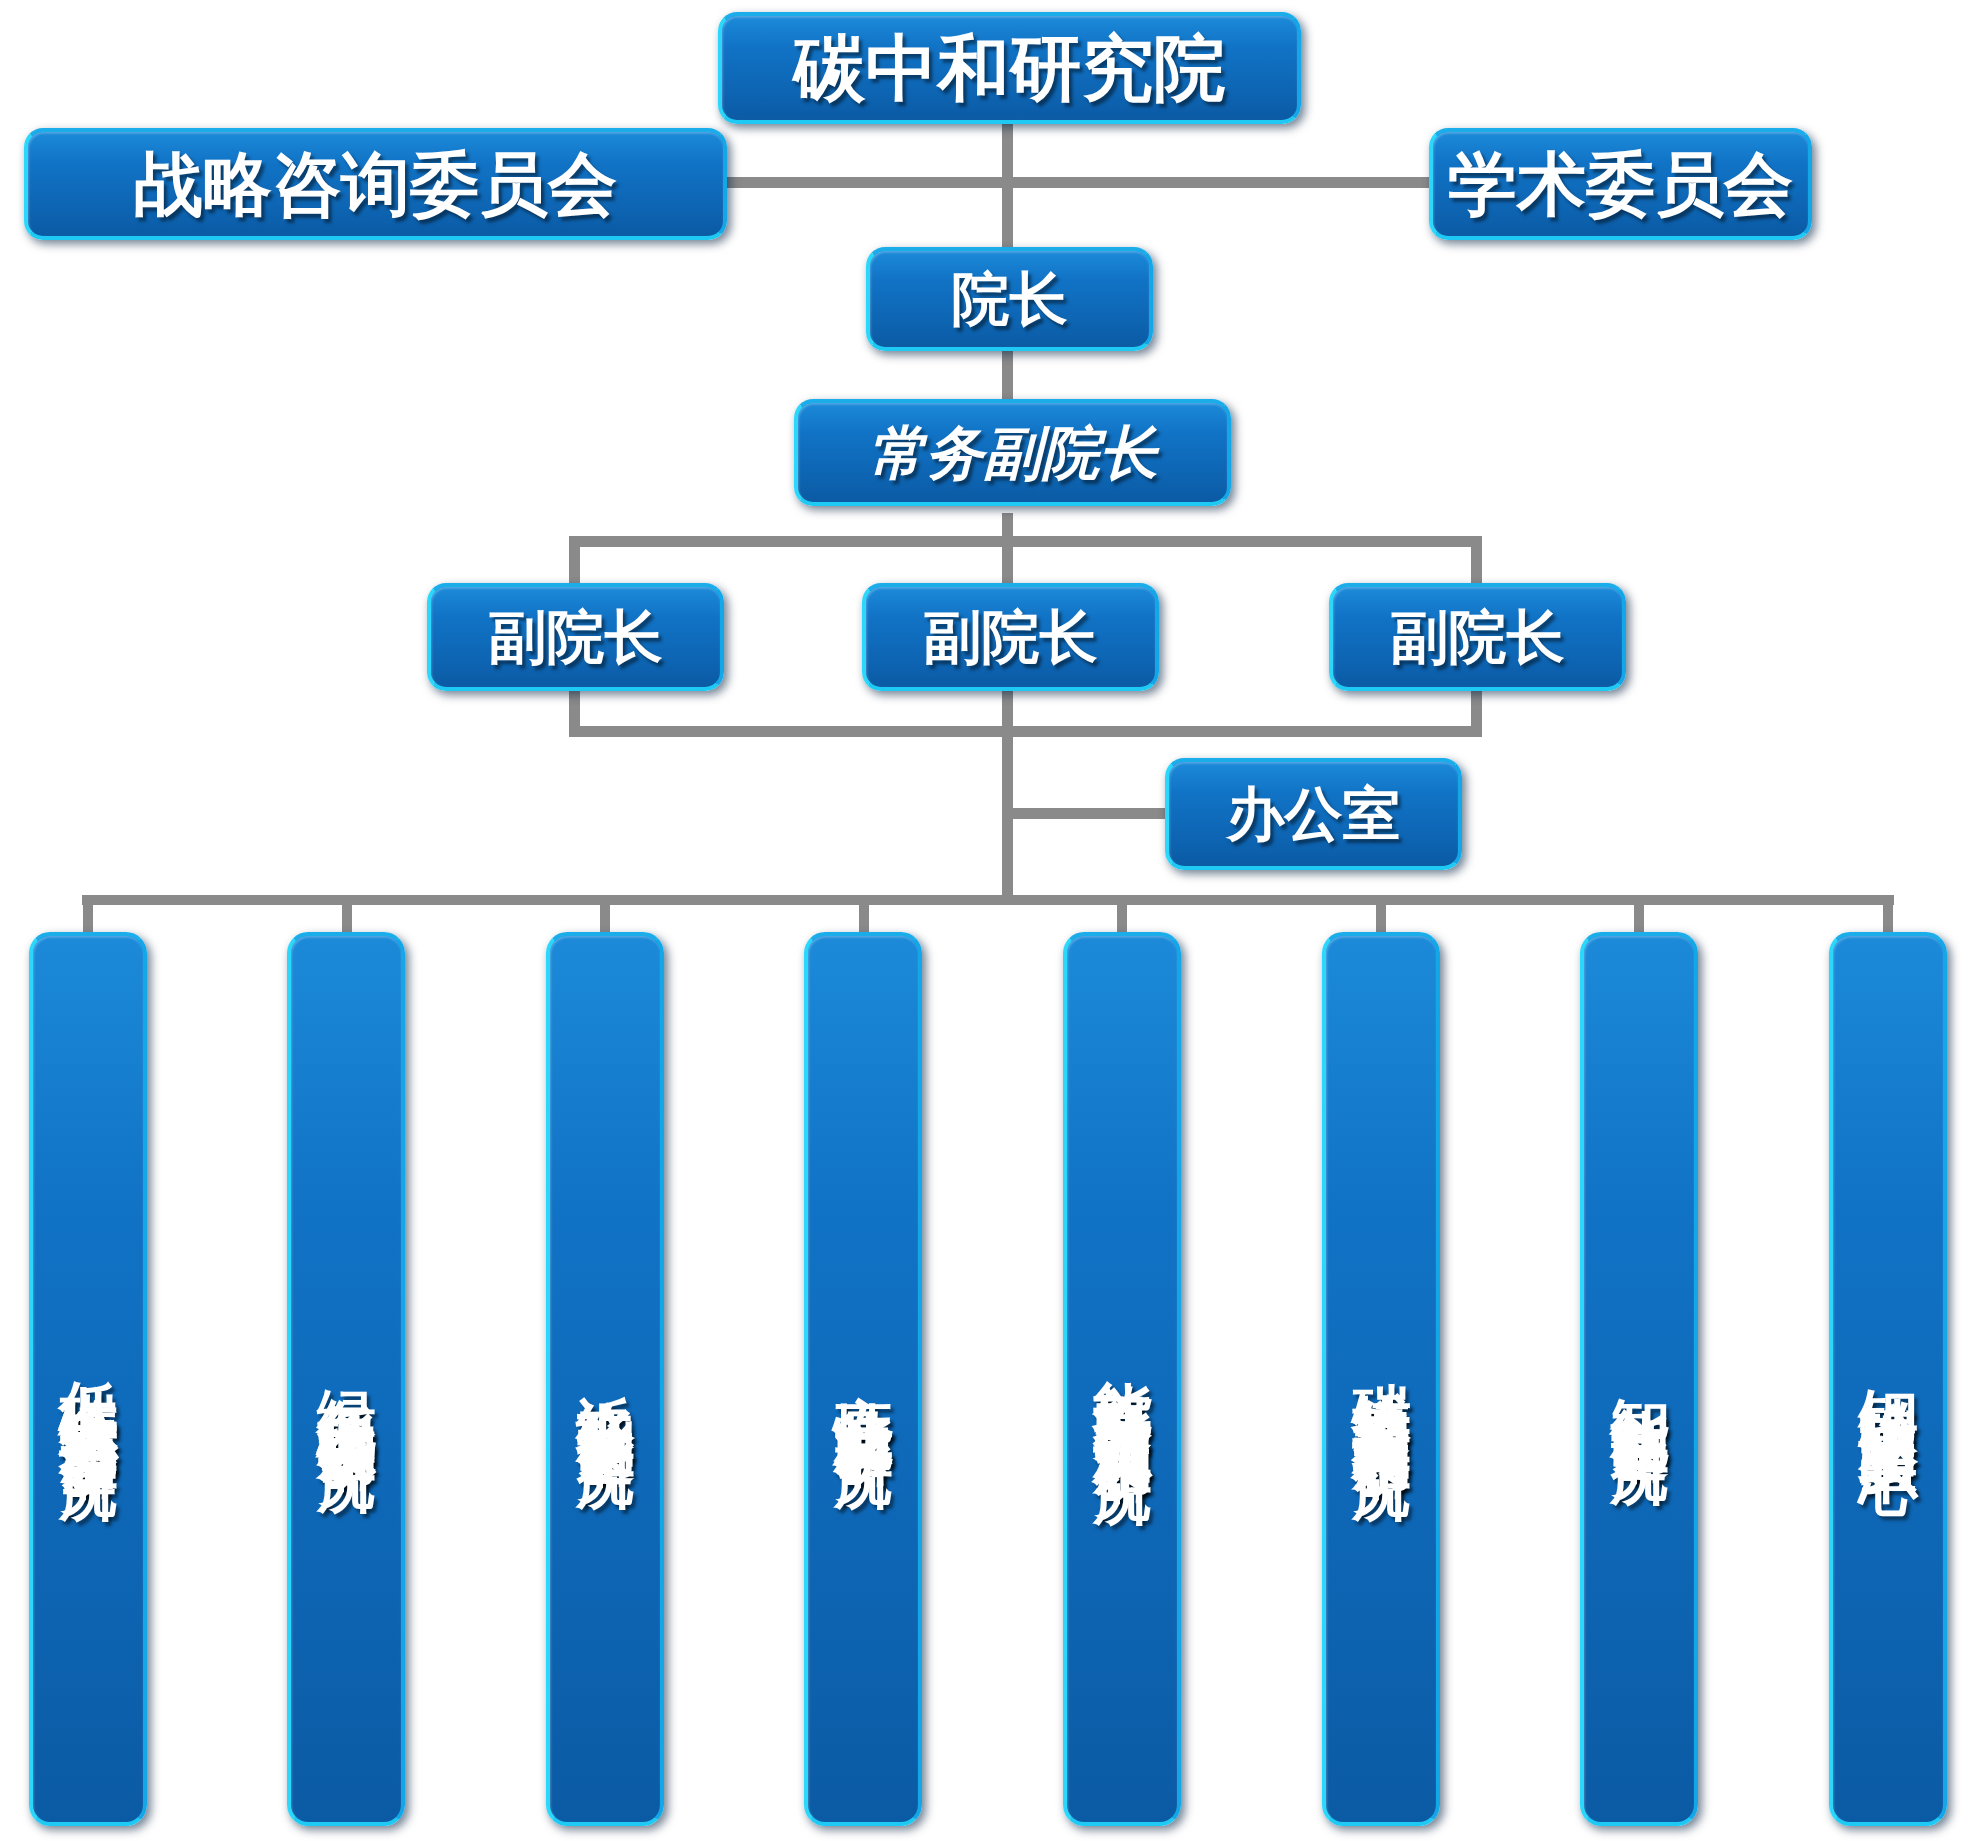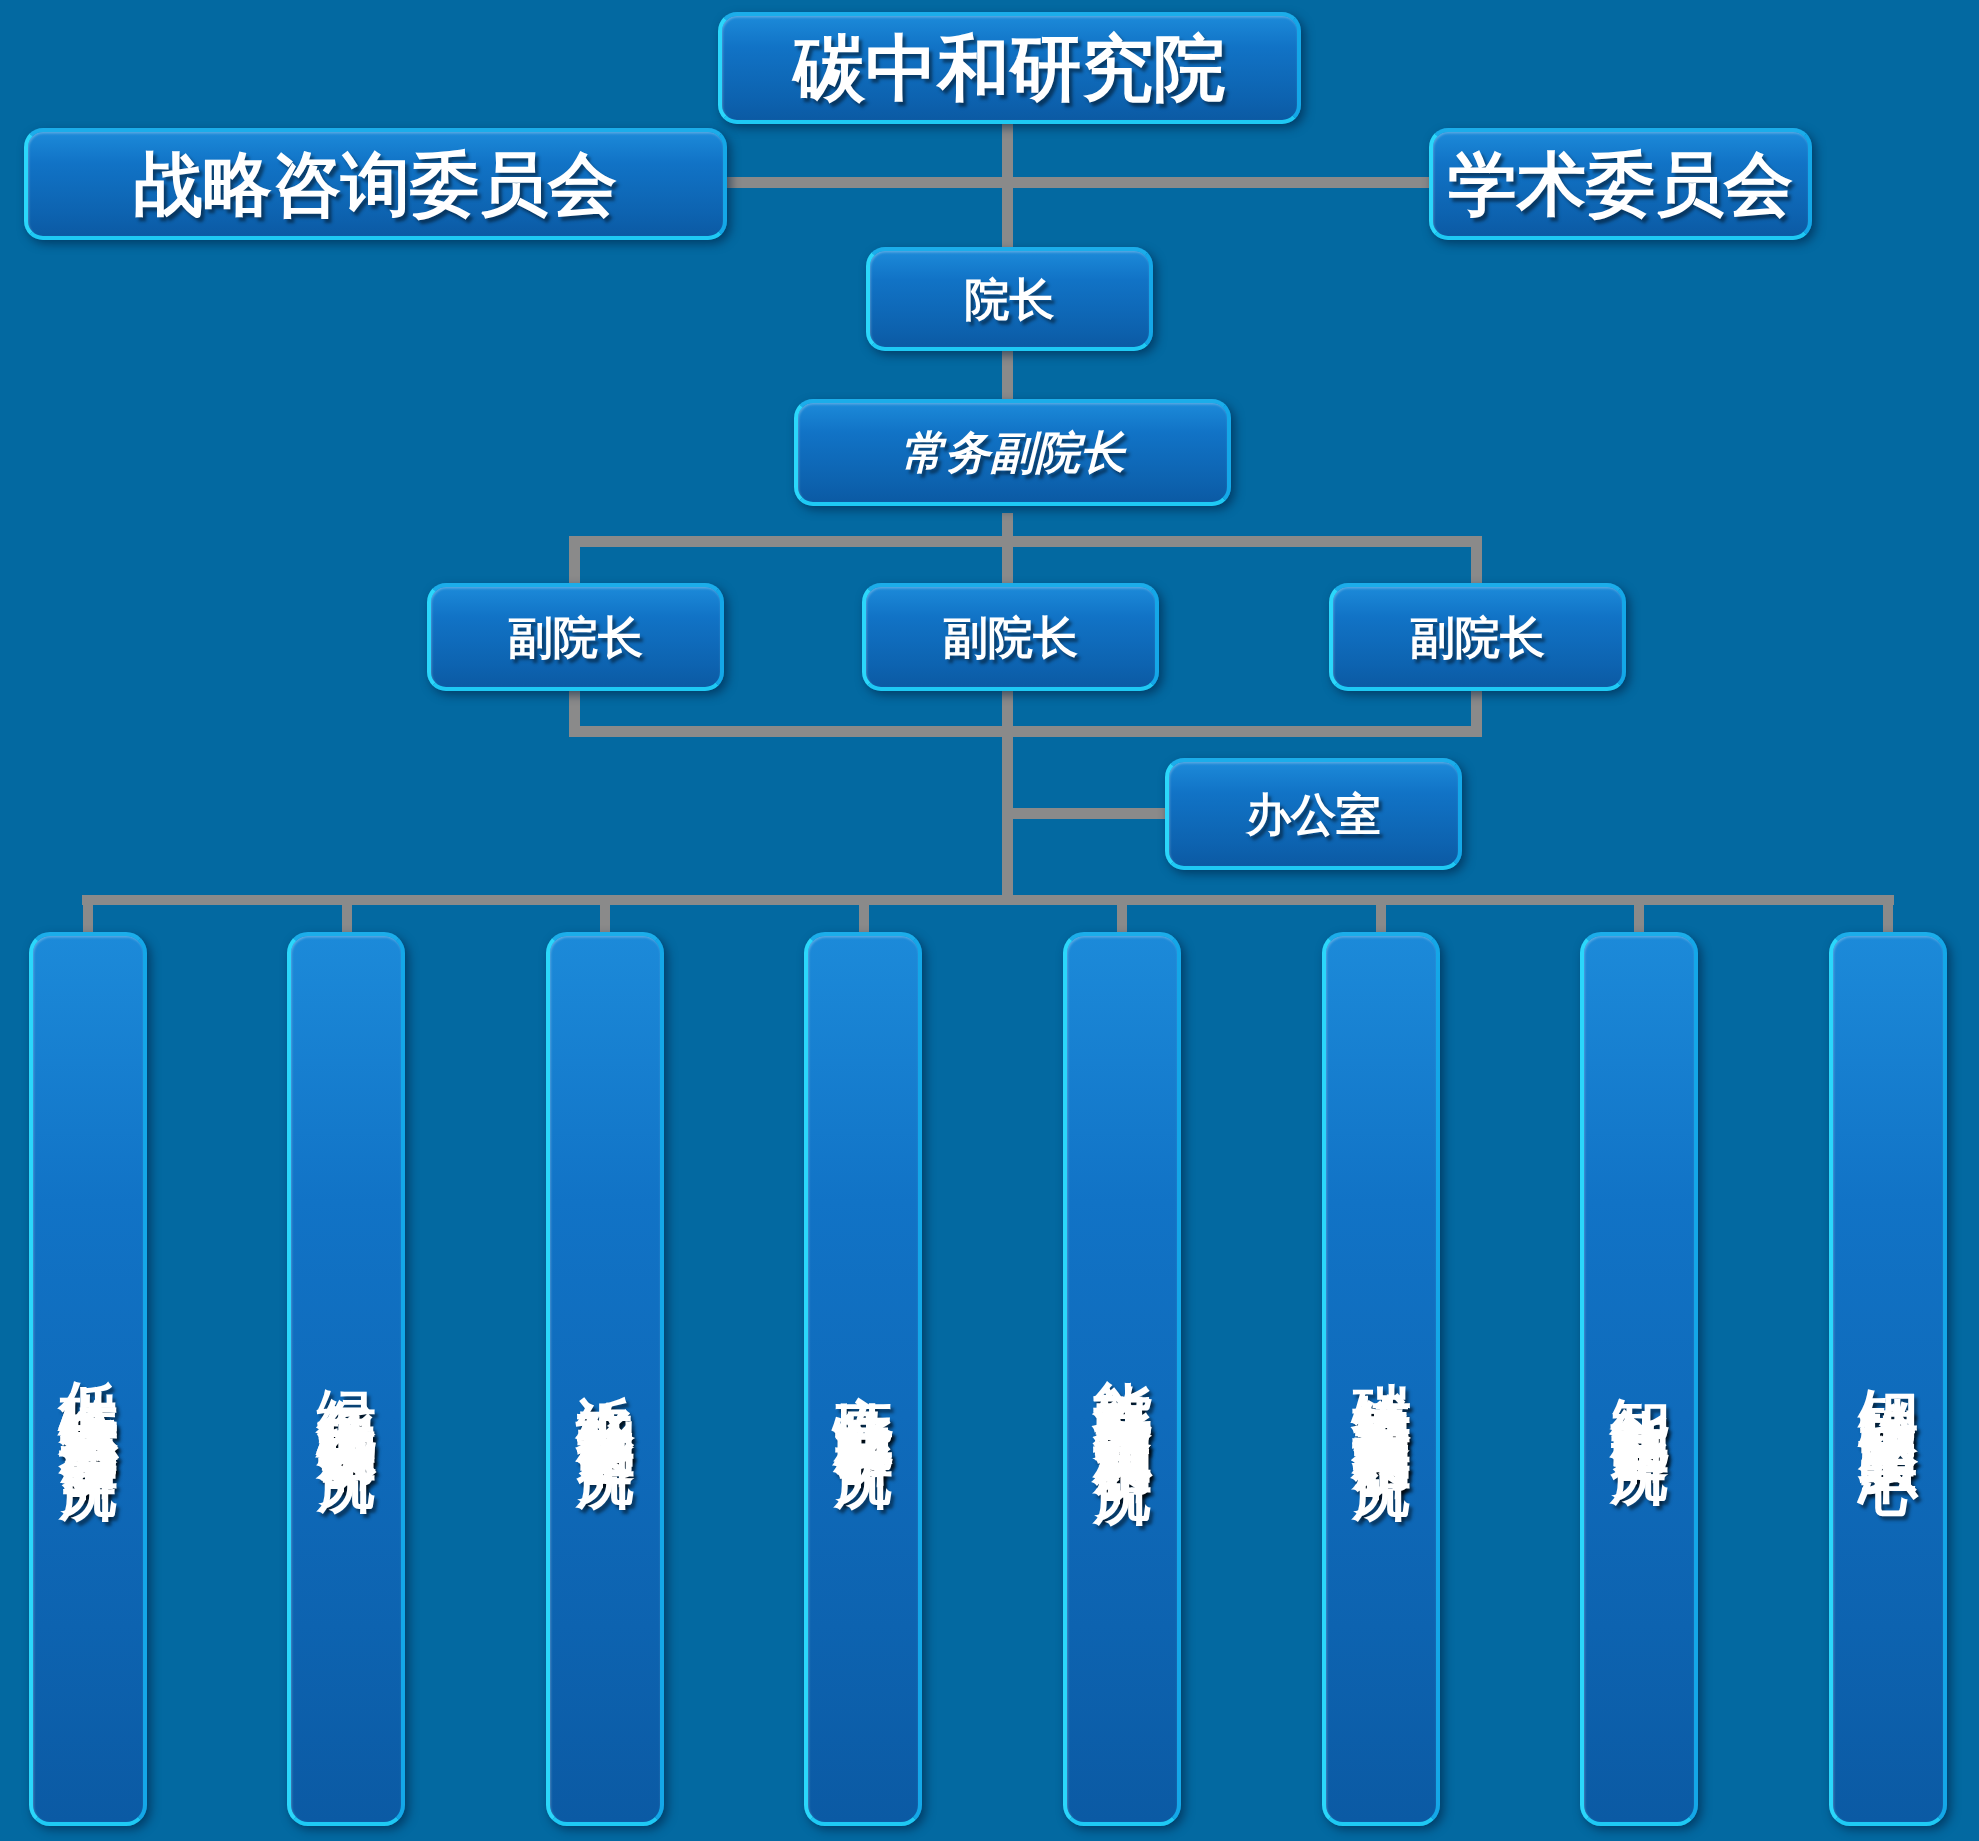--- a/index.html
+++ b/index.html
@@ -5,21 +5,21 @@
   html, body {
     margin: 0;
     padding: 0;
     background: #000000;
     font-family: "Liberation Sans", "DejaVu Sans", sans-serif;
   }
   #stage {
     position: relative;
     width: 1979px;
     height: 1842px;
-    background: #0369a1;
+    background: #ffffff;
     overflow: hidden;
   }
   
   .line {
     position: absolute;
     background: #8a8a8a;
     z-index: 1;
   }
   
   .node {
@@ -39,21 +39,21 @@
     color: #ffffff;
     font-weight: bold;
   }
   .node span {
     text-shadow: 3.2px 4px 3.2px rgba(0,0,0,0.45);
     white-space: nowrap;
   }
   .h-node span { line-height: 1; }
   .fs-root span { font-size: 72px; }
   .fs-comm span { font-size: 69px; }
-  .fs-mid  span { font-size: 45px; }
+  .fs-mid  span { font-size: 58px; }
   
   .col {
     border-radius: 21px;
   }
   .col span {
     writing-mode: vertical-rl;
     text-orientation: upright;
     font-size: 59px;
     line-height: 1.05;
     letter-spacing: 8px;

